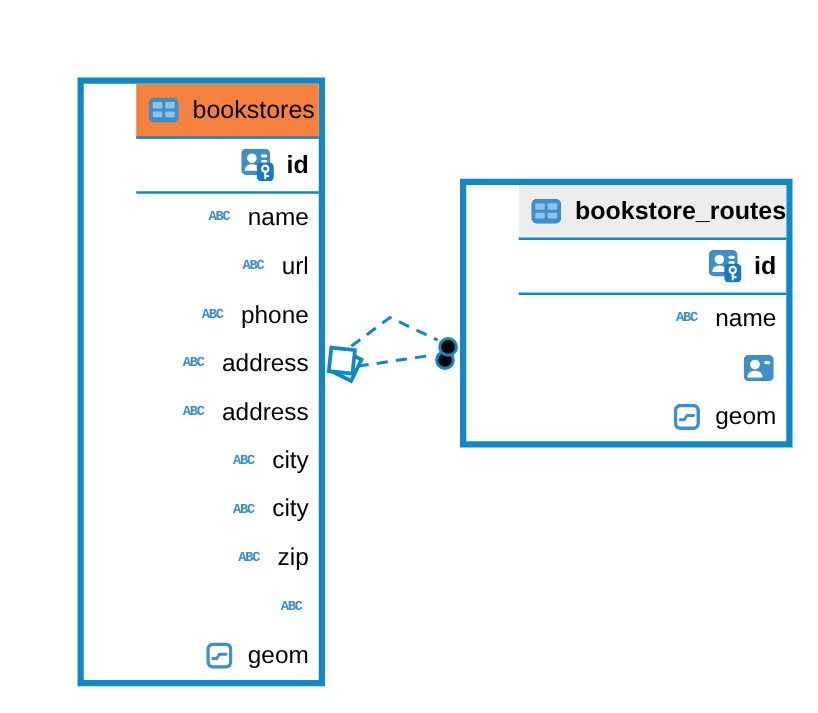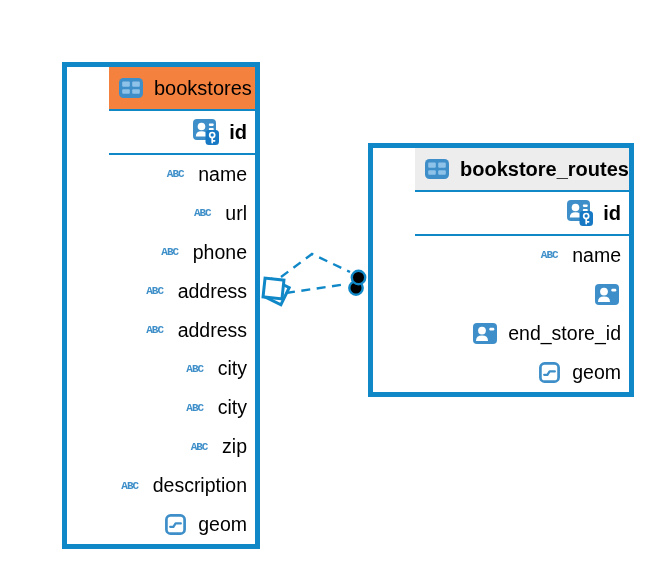--- a/index.html
+++ b/index.html
@@ -127,21 +127,20 @@
         <div class="row">
           <span class="ric">
             <span class="abc">ABC</span>
           </span>
           <span class="cname">zip</span>
         </div>
         <div class="row">
           <span class="ric">
             <span class="abc">ABC</span>
           </span>
-          <span class="cname">description</span>
         </div>
         <div class="row">
           <span class="ric">
             <svg width="21" height="21" viewBox="0 0 21 21">
       <rect x="1.4" y="1.4" width="18.2" height="18.2" rx="4.2" fill="#fff" stroke="#3E8FC9" stroke-width="2.7"></rect>
       <path d="M5.2 12.8 H8.4 L10.6 9.4 H15.8" fill="none" stroke="#3E8FC9" stroke-width="2.3" stroke-linecap="round" stroke-linejoin="round"></path>
             </svg>
           </span>
           <span class="cname">geom</span>
         </div>
@@ -190,31 +189,20 @@
             <svg width="24" height="21" viewBox="0 0 24 21">
       <rect width="24" height="21" rx="4" fill="#3E8FC9"></rect>
       <circle cx="9" cy="7.6" r="3.9" fill="#fff"></circle>
       <path d="M3 18 q0 -5.4 6 -5.4 q6 0 6 5.4 z" fill="#fff"></path>
       <rect x="16.3" y="4.8" width="5" height="2.6" rx="1.2" fill="#fff"></rect>
             </svg>
           </span>
         </div>
         <div class="row">
           <span class="ric">
-            <svg width="24" height="21" viewBox="0 0 24 21">
-      <rect width="24" height="21" rx="4" fill="#3E8FC9"></rect>
-      <circle cx="9" cy="7.6" r="3.9" fill="#fff"></circle>
-      <path d="M3 18 q0 -5.4 6 -5.4 q6 0 6 5.4 z" fill="#fff"></path>
-      <rect x="16.3" y="4.8" width="5" height="2.6" rx="1.2" fill="#fff"></rect>
-            </svg>
-          </span>
-          <span class="cname">end_store_id</span>
-        </div>
-        <div class="row">
-          <span class="ric">
             <svg width="21" height="21" viewBox="0 0 21 21">
       <rect x="1.4" y="1.4" width="18.2" height="18.2" rx="4.2" fill="#fff" stroke="#3E8FC9" stroke-width="2.7"></rect>
       <path d="M5.2 12.8 H8.4 L10.6 9.4 H15.8" fill="none" stroke="#3E8FC9" stroke-width="2.3" stroke-linecap="round" stroke-linejoin="round"></path>
             </svg>
           </span>
           <span class="cname">geom</span>
         </div>
       </div>
   </section>
 

